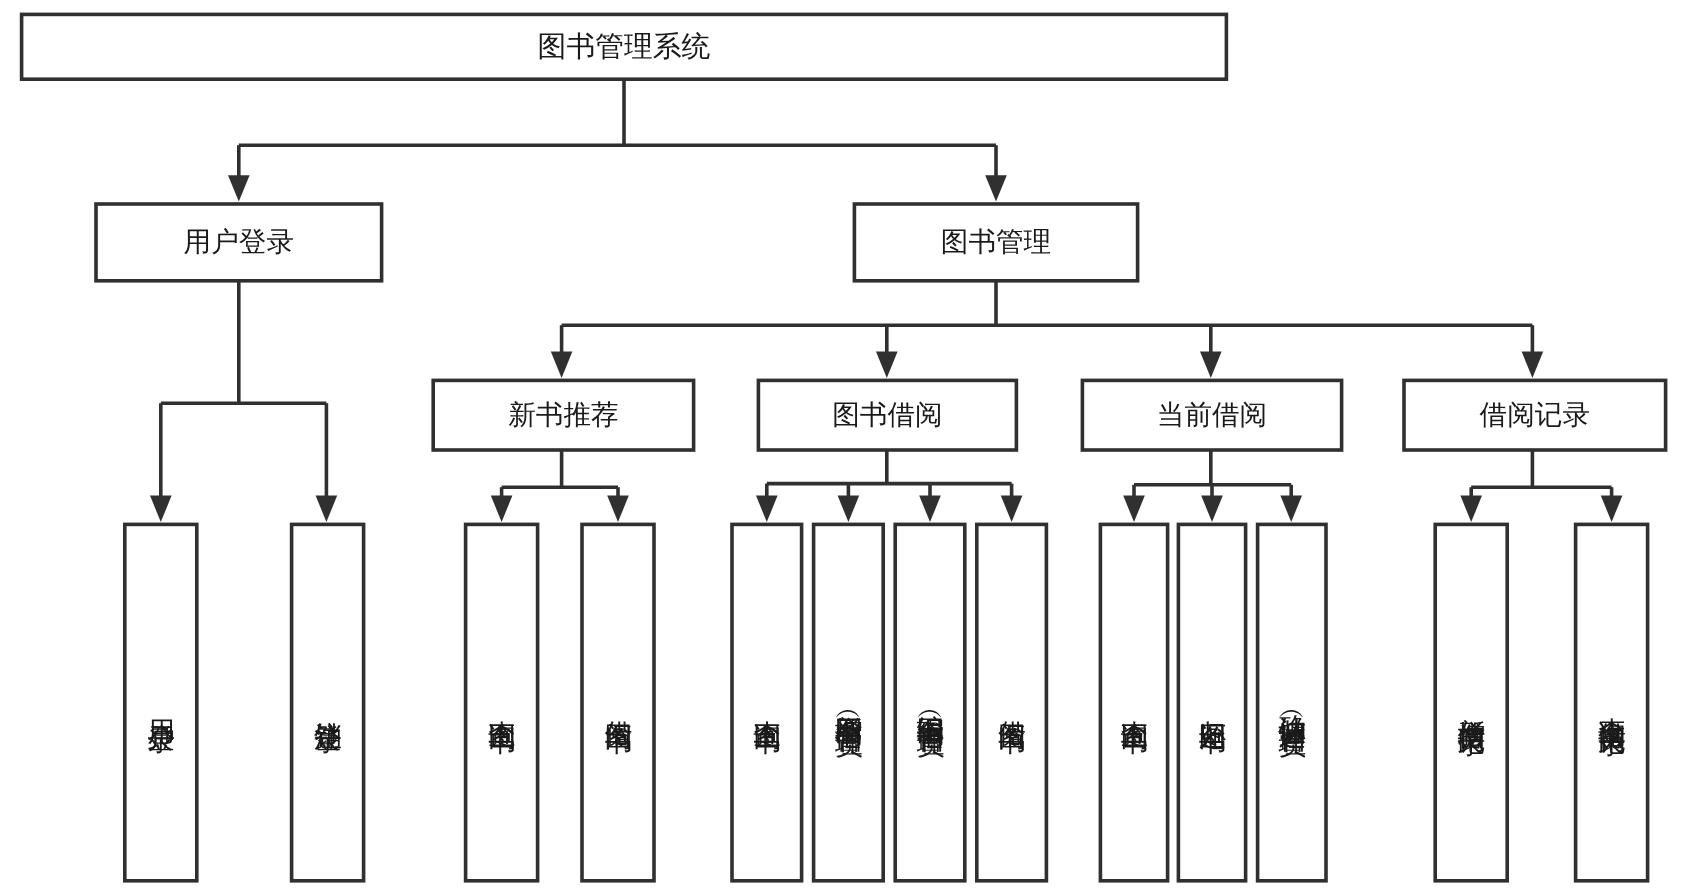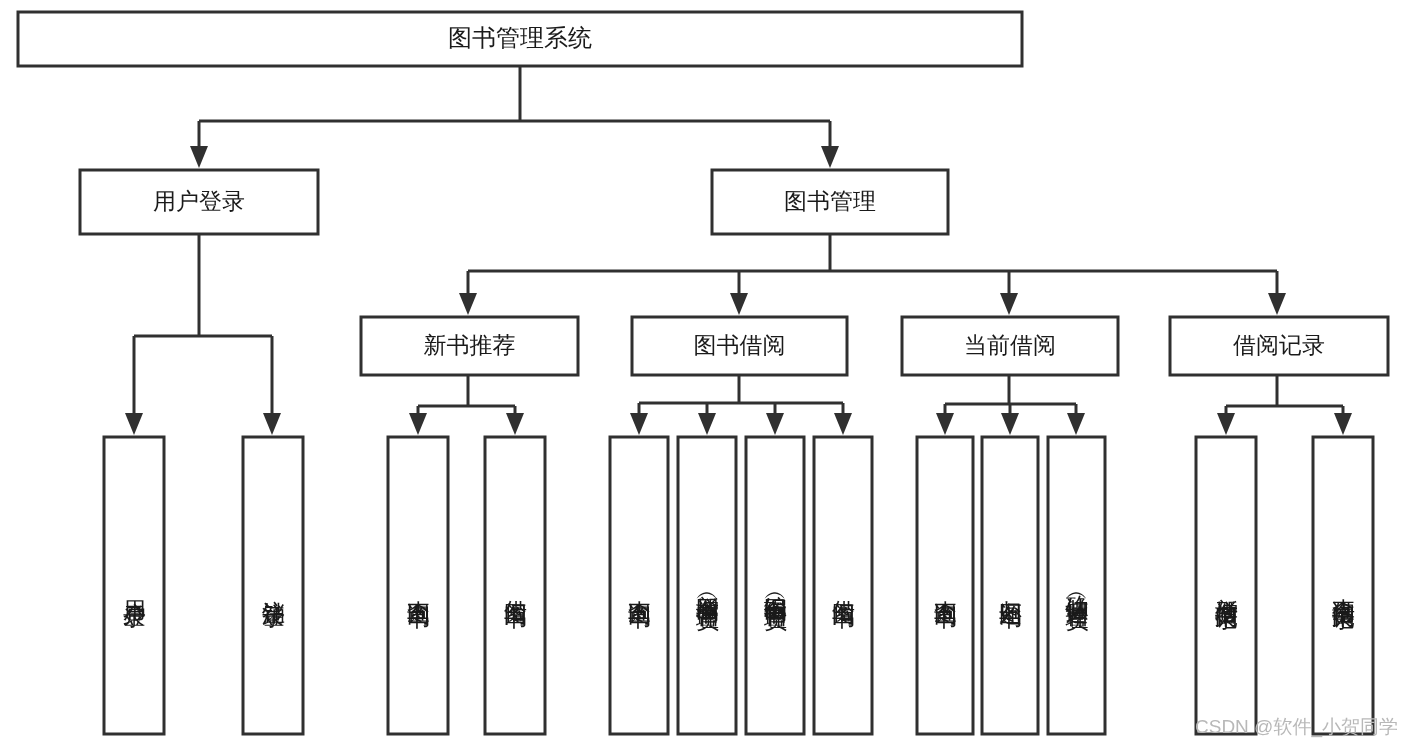--- a/index.html
+++ b/index.html
@@ -247,15 +247,14 @@
       <div class="leaf-label" style="left: 678px; top: 437px; width: 58px; height: 297px;">新增图书（管理员）</div>
       <div class="leaf-label" style="left: 746px; top: 437px; width: 58px; height: 297px;">编辑图书（管理员）</div>
       <div class="leaf-label" style="left: 814px; top: 437px; width: 58px; height: 297px;">借阅图书</div>
       <div class="leaf-label" style="left: 917px; top: 437px; width: 56px; height: 297px;">查询图书</div>
       <div class="leaf-label" style="left: 982px; top: 437px; width: 56px; height: 297px;">归还图书</div>
       <div class="leaf-label" style="left: 1048px; top: 437px; width: 57px; height: 297px;">确认归还（管理员）</div>
       <div class="leaf-label" style="left: 1196px; top: 437px; width: 60px; height: 297px;">新增借阅记录</div>
       <div class="leaf-label" style="left: 1313px; top: 437px; width: 60px; height: 297px;">查询借阅记录</div>
     </div>
 
-  <div class="watermark" style="left: 1195px; top: 714px;">CSDN @软件_小贺同学</div>
 
 </div>
 
 </body></html>

